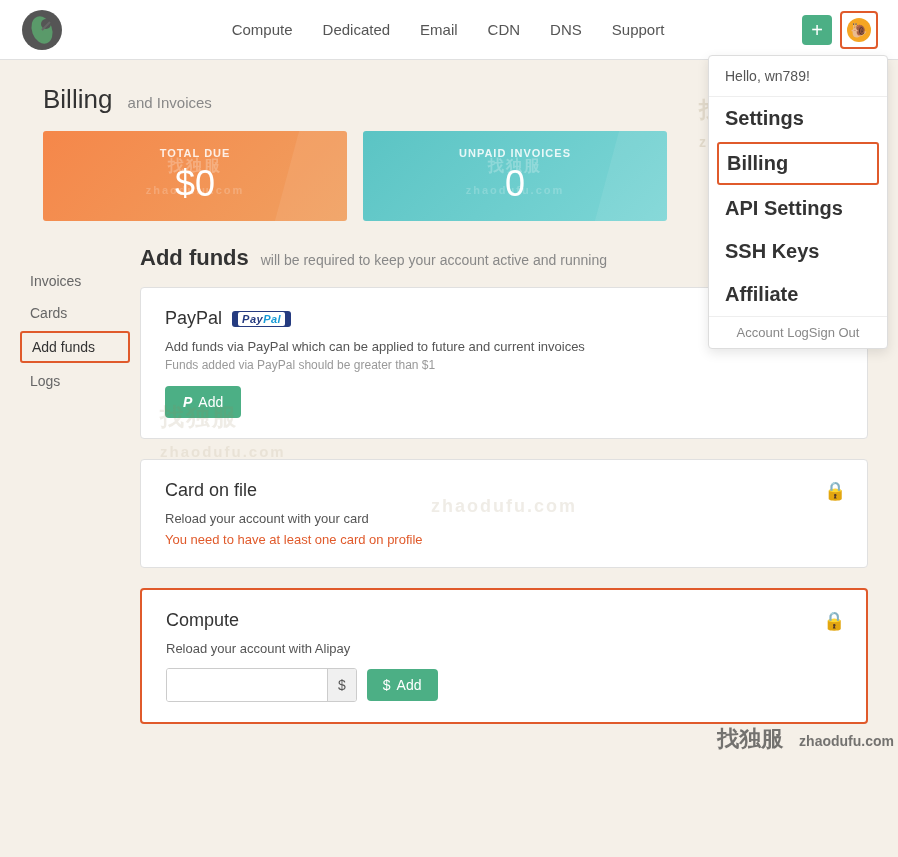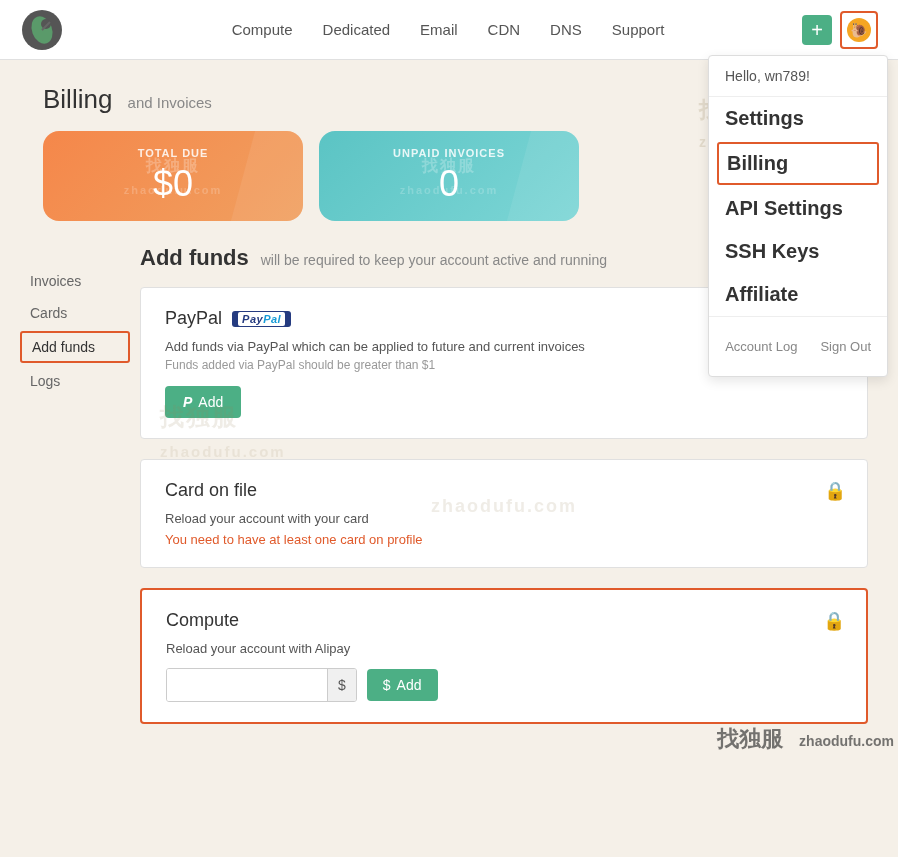--- a/index.html
+++ b/index.html
@@ -94,23 +94,23 @@
     }
     .dropdown-item.active {
       border: 2px solid #e05a2b;
       border-radius: 3px;
       margin: 2px 8px;
       padding: 8px 8px;
       color: #333;
     }
     .dropdown-footer {
       display: flex;
-      justify-content: flex-end;
-      gap: 23px;
-      padding: 22px 16px;
+      justify-content: center;
+      gap: 0;
+      padding: 8px 16px;
       border-top: 1px solid #eee;
     }
     .dropdown-footer a {
       font-size: 13px;
       color: #888;
       cursor: pointer;
       text-decoration: none;
     }
 
     
@@ -119,23 +119,23 @@
       position: relative;
     }
 
     
     .stats-row {
       display: flex;
       gap: 0;
       padding: 16px 30px 24px 30px;
     }
     .stat-card {
-      width: 260px;
+      width: 304px;
       height: 90px;
-      border-radius: 16px;
+      border-radius: 3px;
       display: flex;
       flex-direction: column;
       align-items: center;
       justify-content: center;
       position: relative;
       overflow: hidden;
       margin-right: 16px;
     }
     .stat-card-orange {
       background: linear-gradient(135deg, #f5874a 0%, #f0a060 100%);

